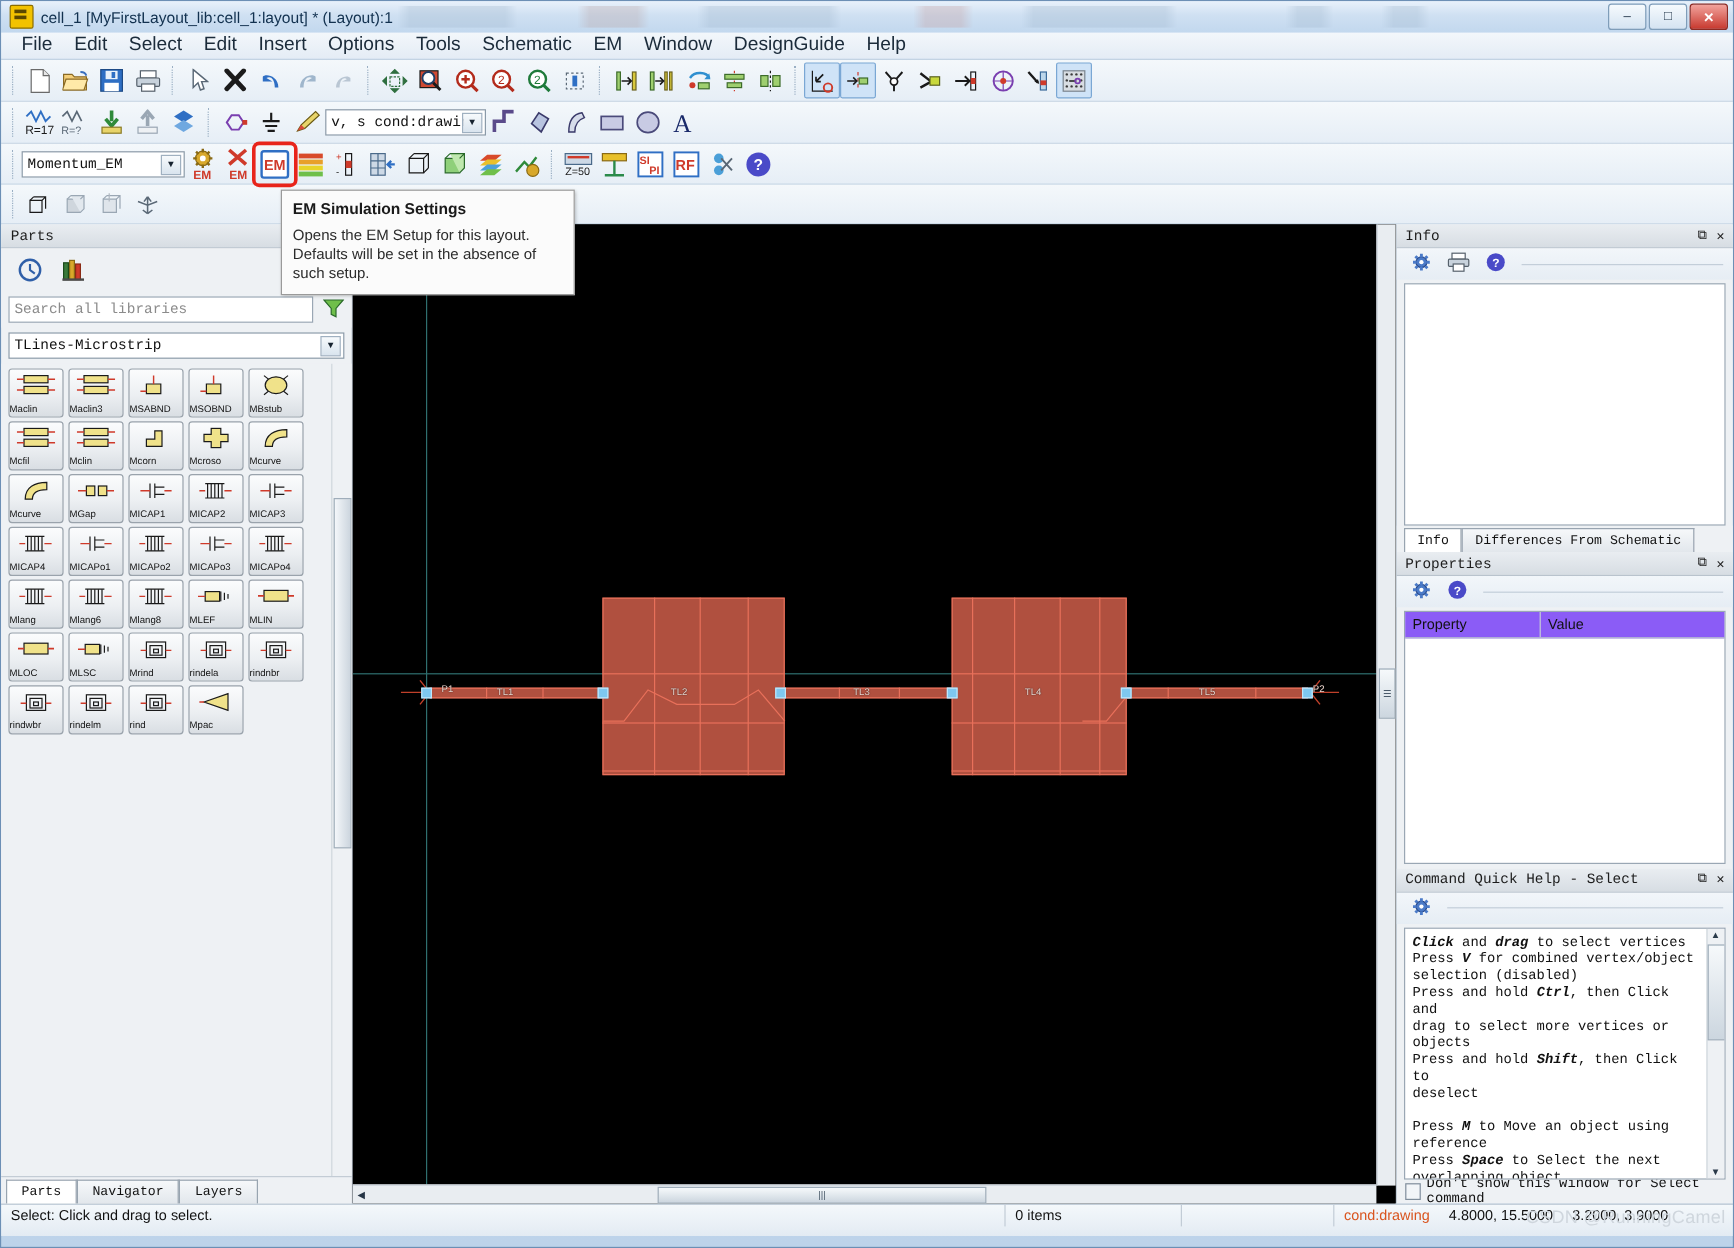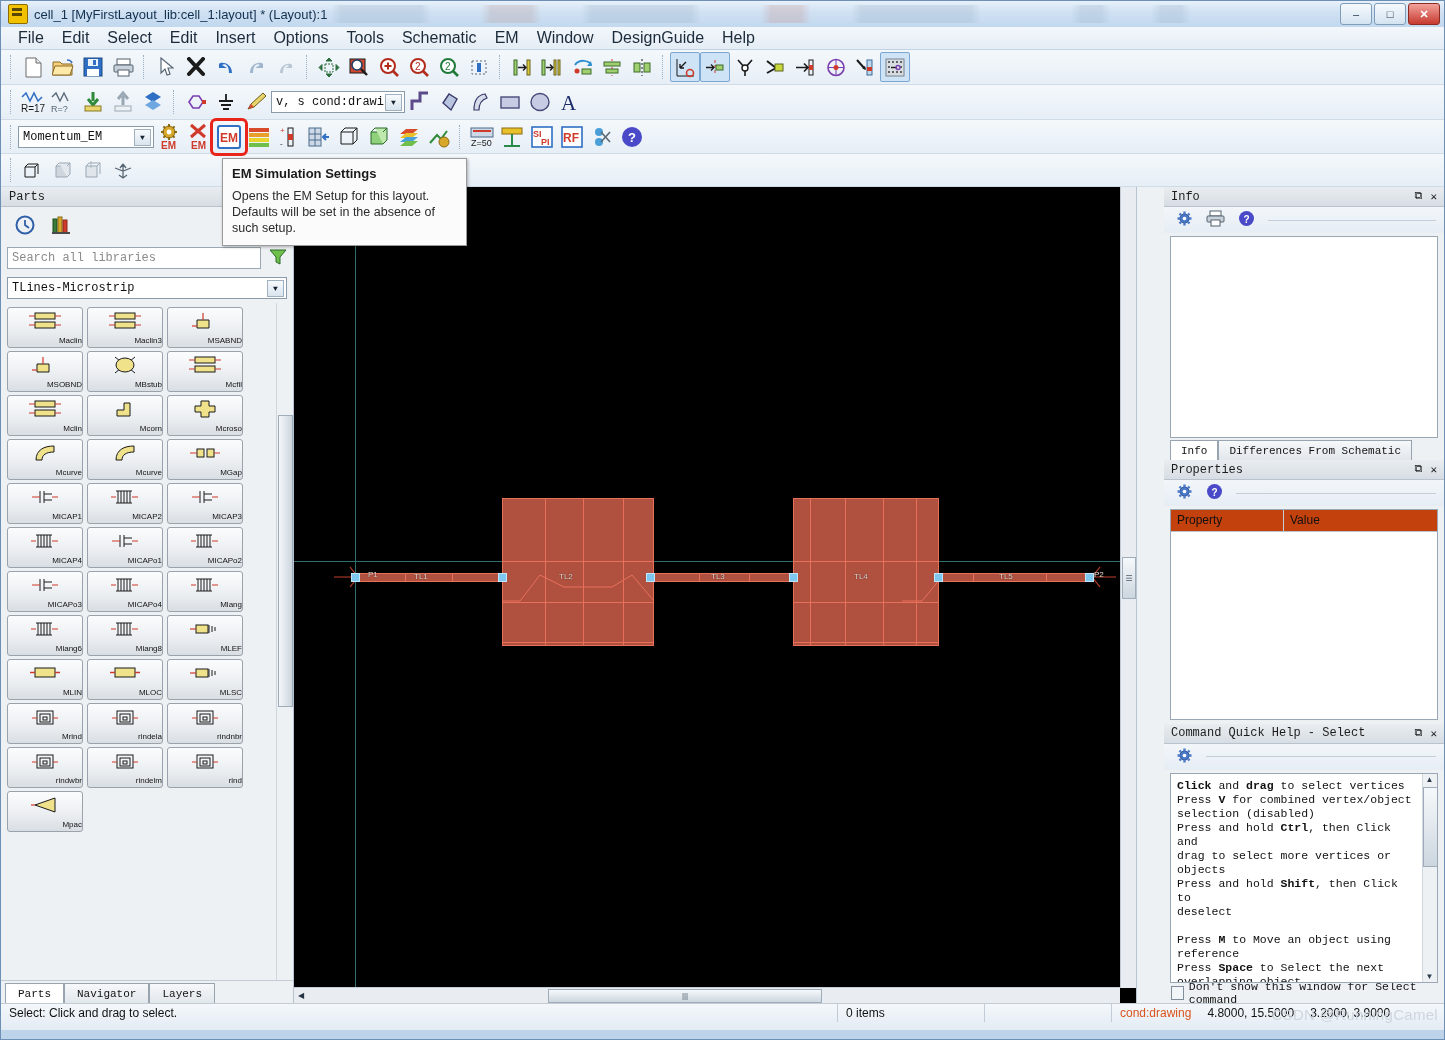--- a/index.html
+++ b/index.html
@@ -69,21 +69,21 @@
   .partsicons{height:38px;display:flex;align-items:center;gap:16px;padding-left:14px;background:#eef1f4;}
   .searchrow{display:flex;align-items:center;padding:2px 6px 4px 6px;background:#eef1f4;}
   .searchbox{flex:1;height:20px;border:1px solid #9aa7b4;background:#fff;
     font-family:"Liberation Mono",monospace;font-size:12px;color:#8b8b8b;
     display:flex;align-items:center;padding-left:4px;}
   .libcombo{margin:4px 6px 4px 6px;height:20px;}
   .partsgrid{flex:1;overflow:hidden;background:#eef1f4;display:flex;}
   .gridinner{width:270px;padding:4px 0 0 6px;display:flex;flex-wrap:wrap;align-content:flex-start;gap:3px 4px;}
   .part{width:44px;height:39px;border:1px solid #9aa3ac;border-radius:3px;
     background:linear-gradient(to bottom,#fbfcfd 0%,#eceff2 55%,#d9dee3 100%);
-    display:flex;flex-direction:column;align-items:flex-end;justify-content:flex-end;position:relative;padding-left:30px;}
+    display:flex;flex-direction:column;align-items:flex-start;justify-content:flex-end;position:relative;}
   .part .sym{position:absolute;top:3px;left:0;right:0;height:20px;display:flex;align-items:center;justify-content:center;}
   .part .nm{font-size:8px;color:#121212;line-height:10px;padding-bottom:1px;font-family:"Liberation Sans",sans-serif;}
   .vscrollcol{width:16px;background:#eef1f4;border-left:1px solid #cfd6dd;position:relative;}
   .vthumb{position:absolute;left:1px;width:13px;background:linear-gradient(to right,#f4f7fa,#ccd5de);
     border:1px solid #9fadba;}
 
   .bottomtabs{height:22px;display:flex;align-items:flex-end;gap:0;
     background:#eef1f4;border-top:1px solid #c3ccd5;padding-left:4px;}
   .btab{height:19px;padding:0 12px;border:1px solid #98a4b0;border-bottom:none;
     background:linear-gradient(to bottom,#f6f8fa,#e2e7ec);
@@ -101,55 +101,55 @@
   .lbl{position:absolute;color:#f0d8d0;font-size:8px;font-family:"Liberation Sans",sans-serif;
     text-shadow:0 0 1px #000;white-space:nowrap;}
   .cvscroll-h{position:absolute;left:0;right:16px;bottom:0;height:15px;
     background:#e9edf1;border-top:1px solid #c3ccd5;display:flex;align-items:center;}
   .cvscroll-v{position:absolute;right:0;top:0;bottom:15px;width:15px;
     background:#e9edf1;border-left:1px solid #c3ccd5;}
   .sbthumb{background:linear-gradient(to bottom,#f6f9fb,#ccd6df);border:1px solid #9fadba;}
   .sbarrow{width:14px;height:13px;display:flex;align-items:center;justify-content:center;font-size:8px;color:#253445;}
 
   
-  .rightpanel{width:280px;background:#eef1f4;border-left:1px solid #b7c3cf;display:flex;flex-direction:column;padding-left:27px;}
+  .rightpanel{width:280px;background:#eef1f4;border-left:1px solid #b7c3cf;display:flex;flex-direction:column;}
   .dockhdr{height:19px;background:linear-gradient(to bottom,#e9edf1,#d7dde3);
     border-bottom:1px solid #b9c3cd;display:flex;align-items:center;padding-left:7px;
     font-family:"Liberation Mono",monospace;font-size:12px;color:#1c1c1c;}
   .dockhdr .tbtns{margin-left:auto;display:flex;gap:8px;padding-right:7px;}
   .docktools{height:26px;display:flex;align-items:center;gap:13px;padding-left:12px;
     background:linear-gradient(to bottom,#f2f6fa,#e6edf4);}
   .docktools .rule{flex:1;height:1px;background:#c3ced9;margin-right:8px;}
   .whitearea{background:#fff;border:1px solid #9aa7b4;margin:3px 6px 0 6px;flex:1;position:relative;overflow:hidden;}
   .tabsrow{height:22px;display:flex;align-items:flex-end;padding-left:6px;background:#eef1f4;gap:0;}
   .rtab{height:19px;padding:0 10px;border:1px solid #98a4b0;border-bottom:none;
     background:linear-gradient(to bottom,#f6f8fa,#e2e7ec);font-family:"Liberation Mono",monospace;
     font-size:11px;color:#111;display:flex;align-items:center;}
   .rtab.active{background:#fff;}
   .proptable{background:#fff;border:1px solid #9aa7b4;margin:3px 6px 0 6px;flex:1;display:flex;flex-direction:column;}
-  .prophdr{height:21px;display:flex;border-bottom:1px solid #b9c3cd;background:#c2410c;}
+  .prophdr{height:21px;display:flex;border-bottom:1px solid #b9c3cd;background:#8b5cf6;}
   .prophdr div{padding:3px 6px;font-size:12px;color:#111;}
   .prophdr .c1{width:100px;border-right:1px solid #c6ced6;}
   .qhtext{font-family:"Liberation Mono",monospace;font-size:11.5px;color:#111;line-height:14px;
     padding:5px 6px 0 6px;white-space:pre-wrap;}
-  .qhtext b{font-weight:bold;}
+  .qhtext b{font-weight:bold;font-style:italic;}
   .qhcheck{height:20px;display:flex;align-items:center;gap:5px;padding-left:7px;
     font-family:"Liberation Mono",monospace;font-size:11.5px;color:#111;}
   .cbox{width:12px;height:12px;border:1px solid #7f8d9b;background:#f2f5f8;}
 
   
   .statusbar{height:26px;display:flex;
     background:linear-gradient(to bottom,#f4f8fb,#e3ebf3);border-top:1px solid #c3ccd5;position:relative;}
   .stcell{height:18px;display:flex;align-items:center;padding:0 8px;font-size:12px;color:#111;}
   .stsep{width:1px;height:18px;background:#c2ccd6;}
   .watermark{position:absolute;right:6px;top:2px;font-size:15px;color:#cfd6dd;
     font-family:"Liberation Sans",sans-serif;letter-spacing:.3px;}
 
   
-  .tooltip{position:absolute;left:221px;top:157px;width:225px;
+  .tooltip{position:absolute;left:233px;top:157px;width:225px;
     background:#fbfbfb;border:1px solid #9a9a9a;box-shadow:1px 1px 3px rgba(0,0,0,.3);
     padding:7px 9px 9px 9px;z-index:50;}
   .tt-title{font-size:13px;font-weight:bold;color:#1a1a1a;margin-bottom:7px;}
   .tt-body{font-size:12.5px;color:#2b2b2b;line-height:16px;}
 </style>
 </head>
 <body>
 
 <div class="app">
 

